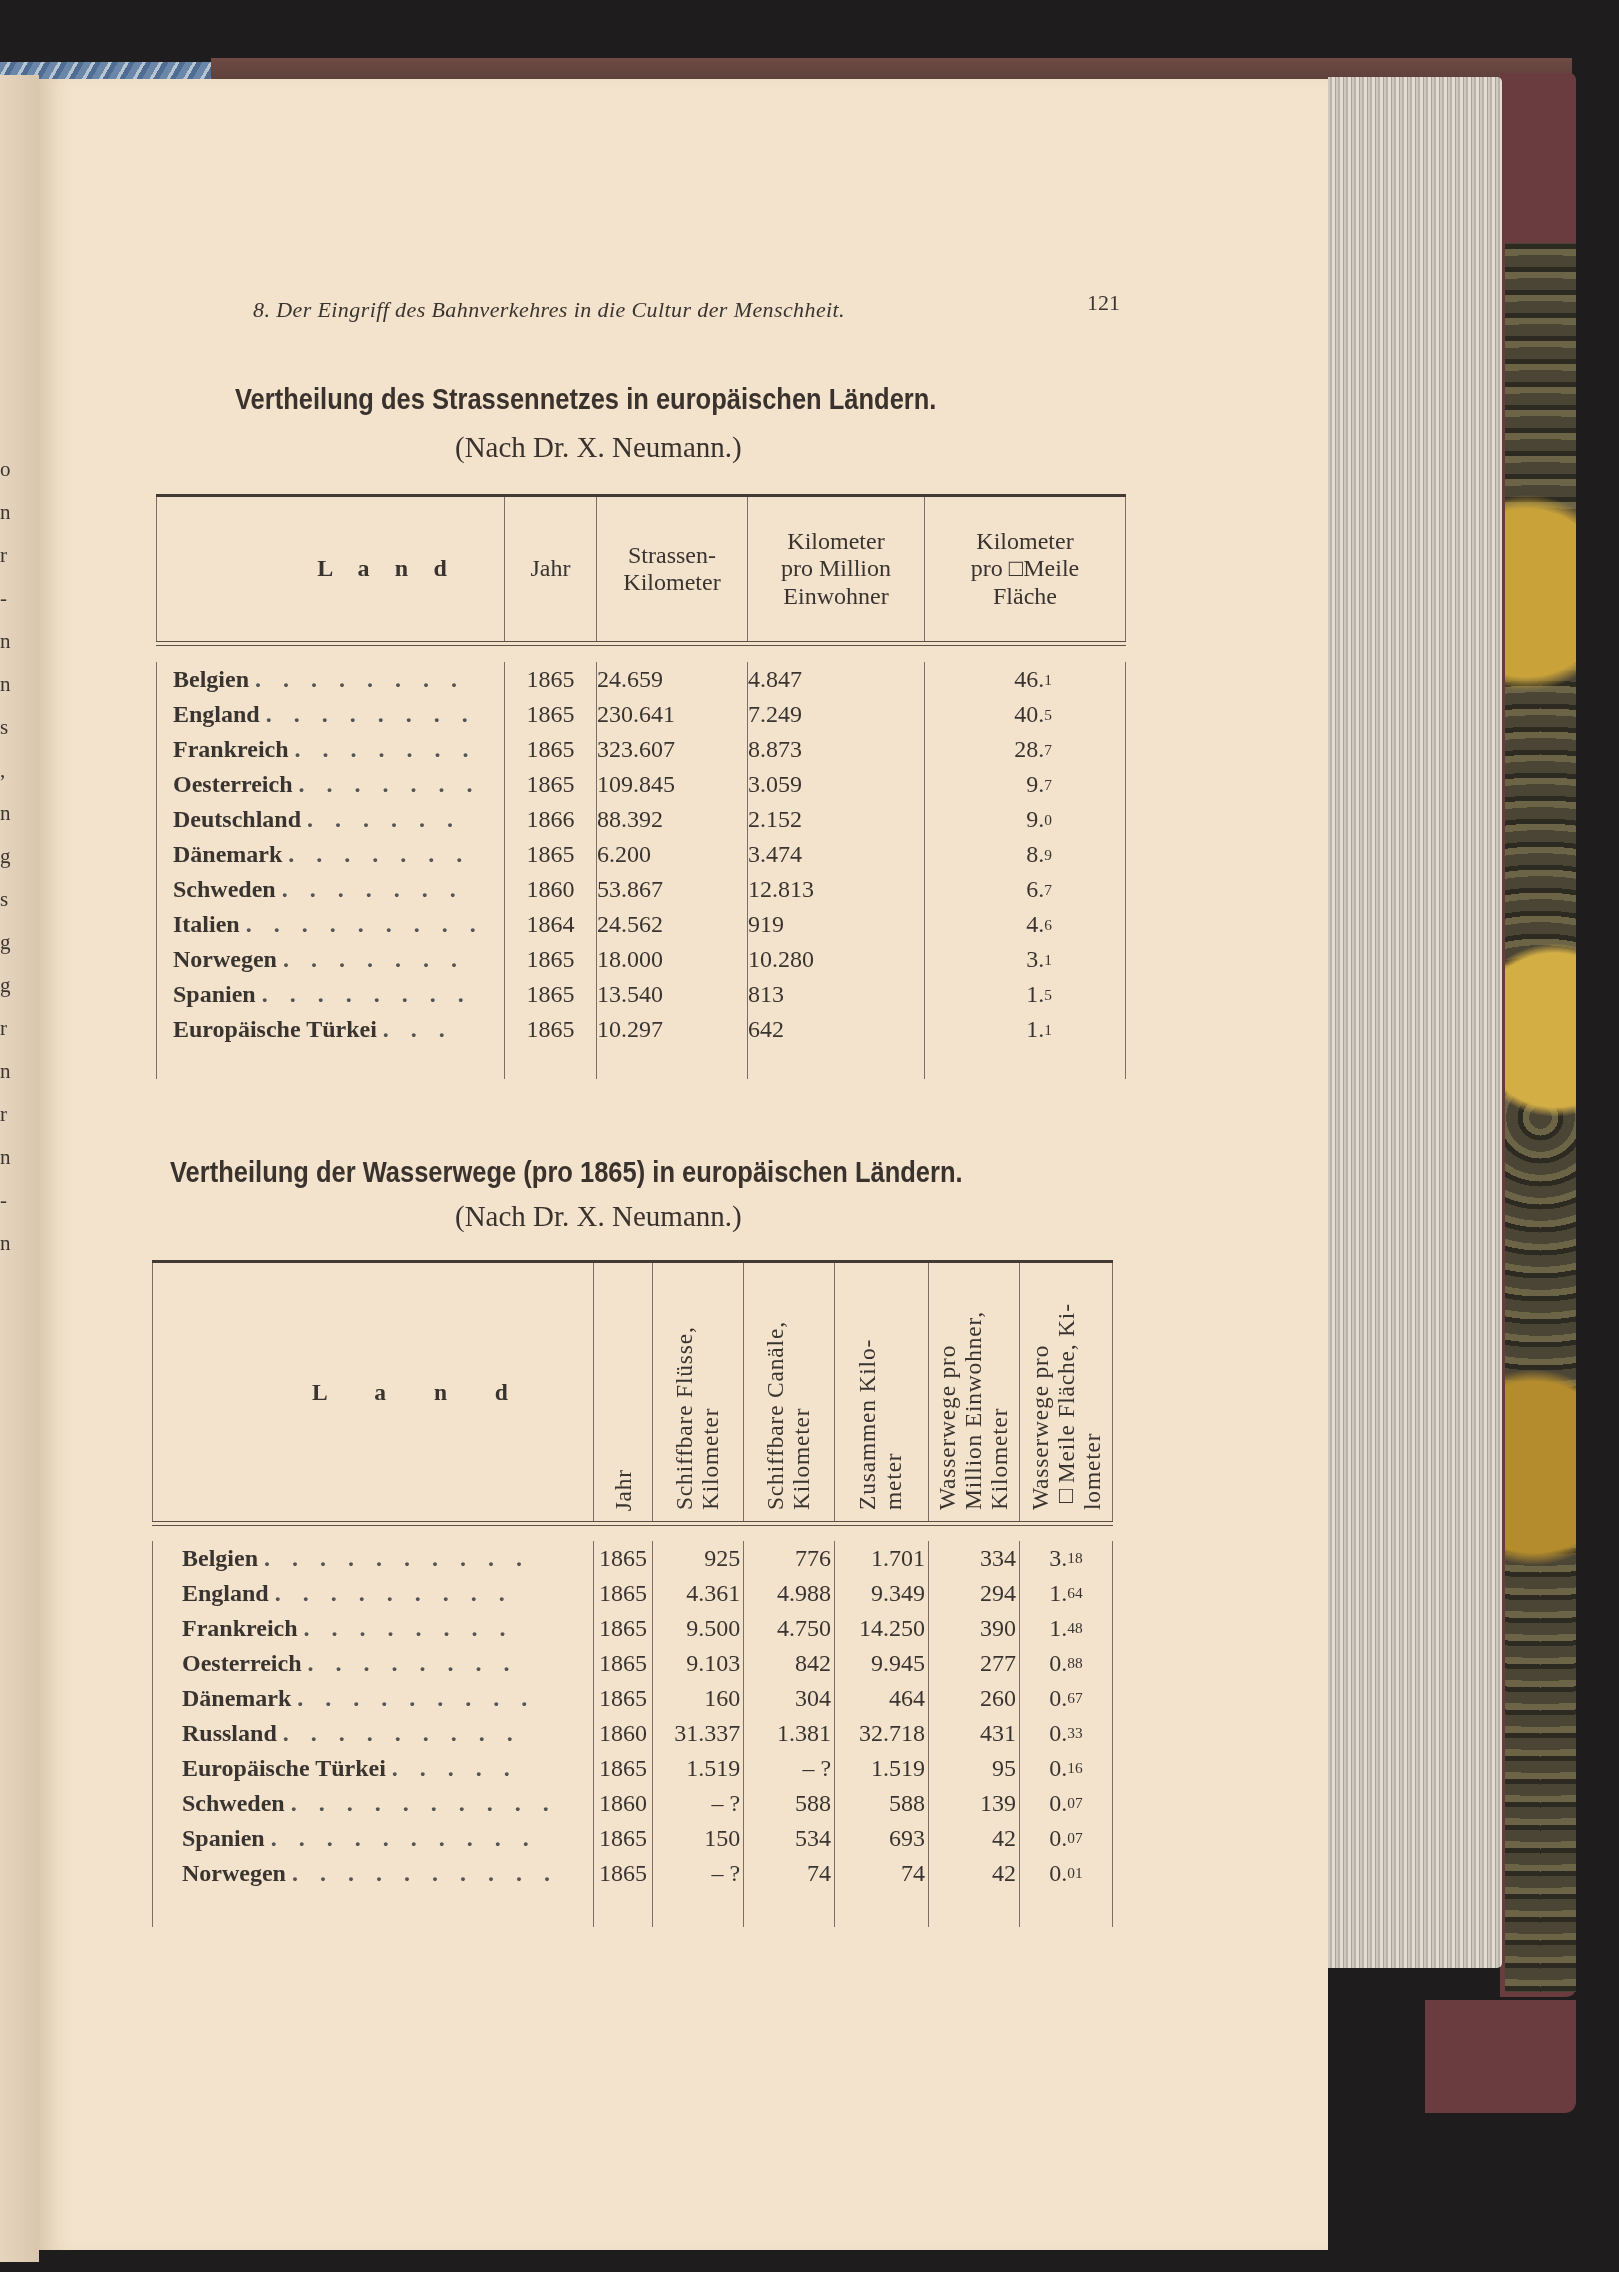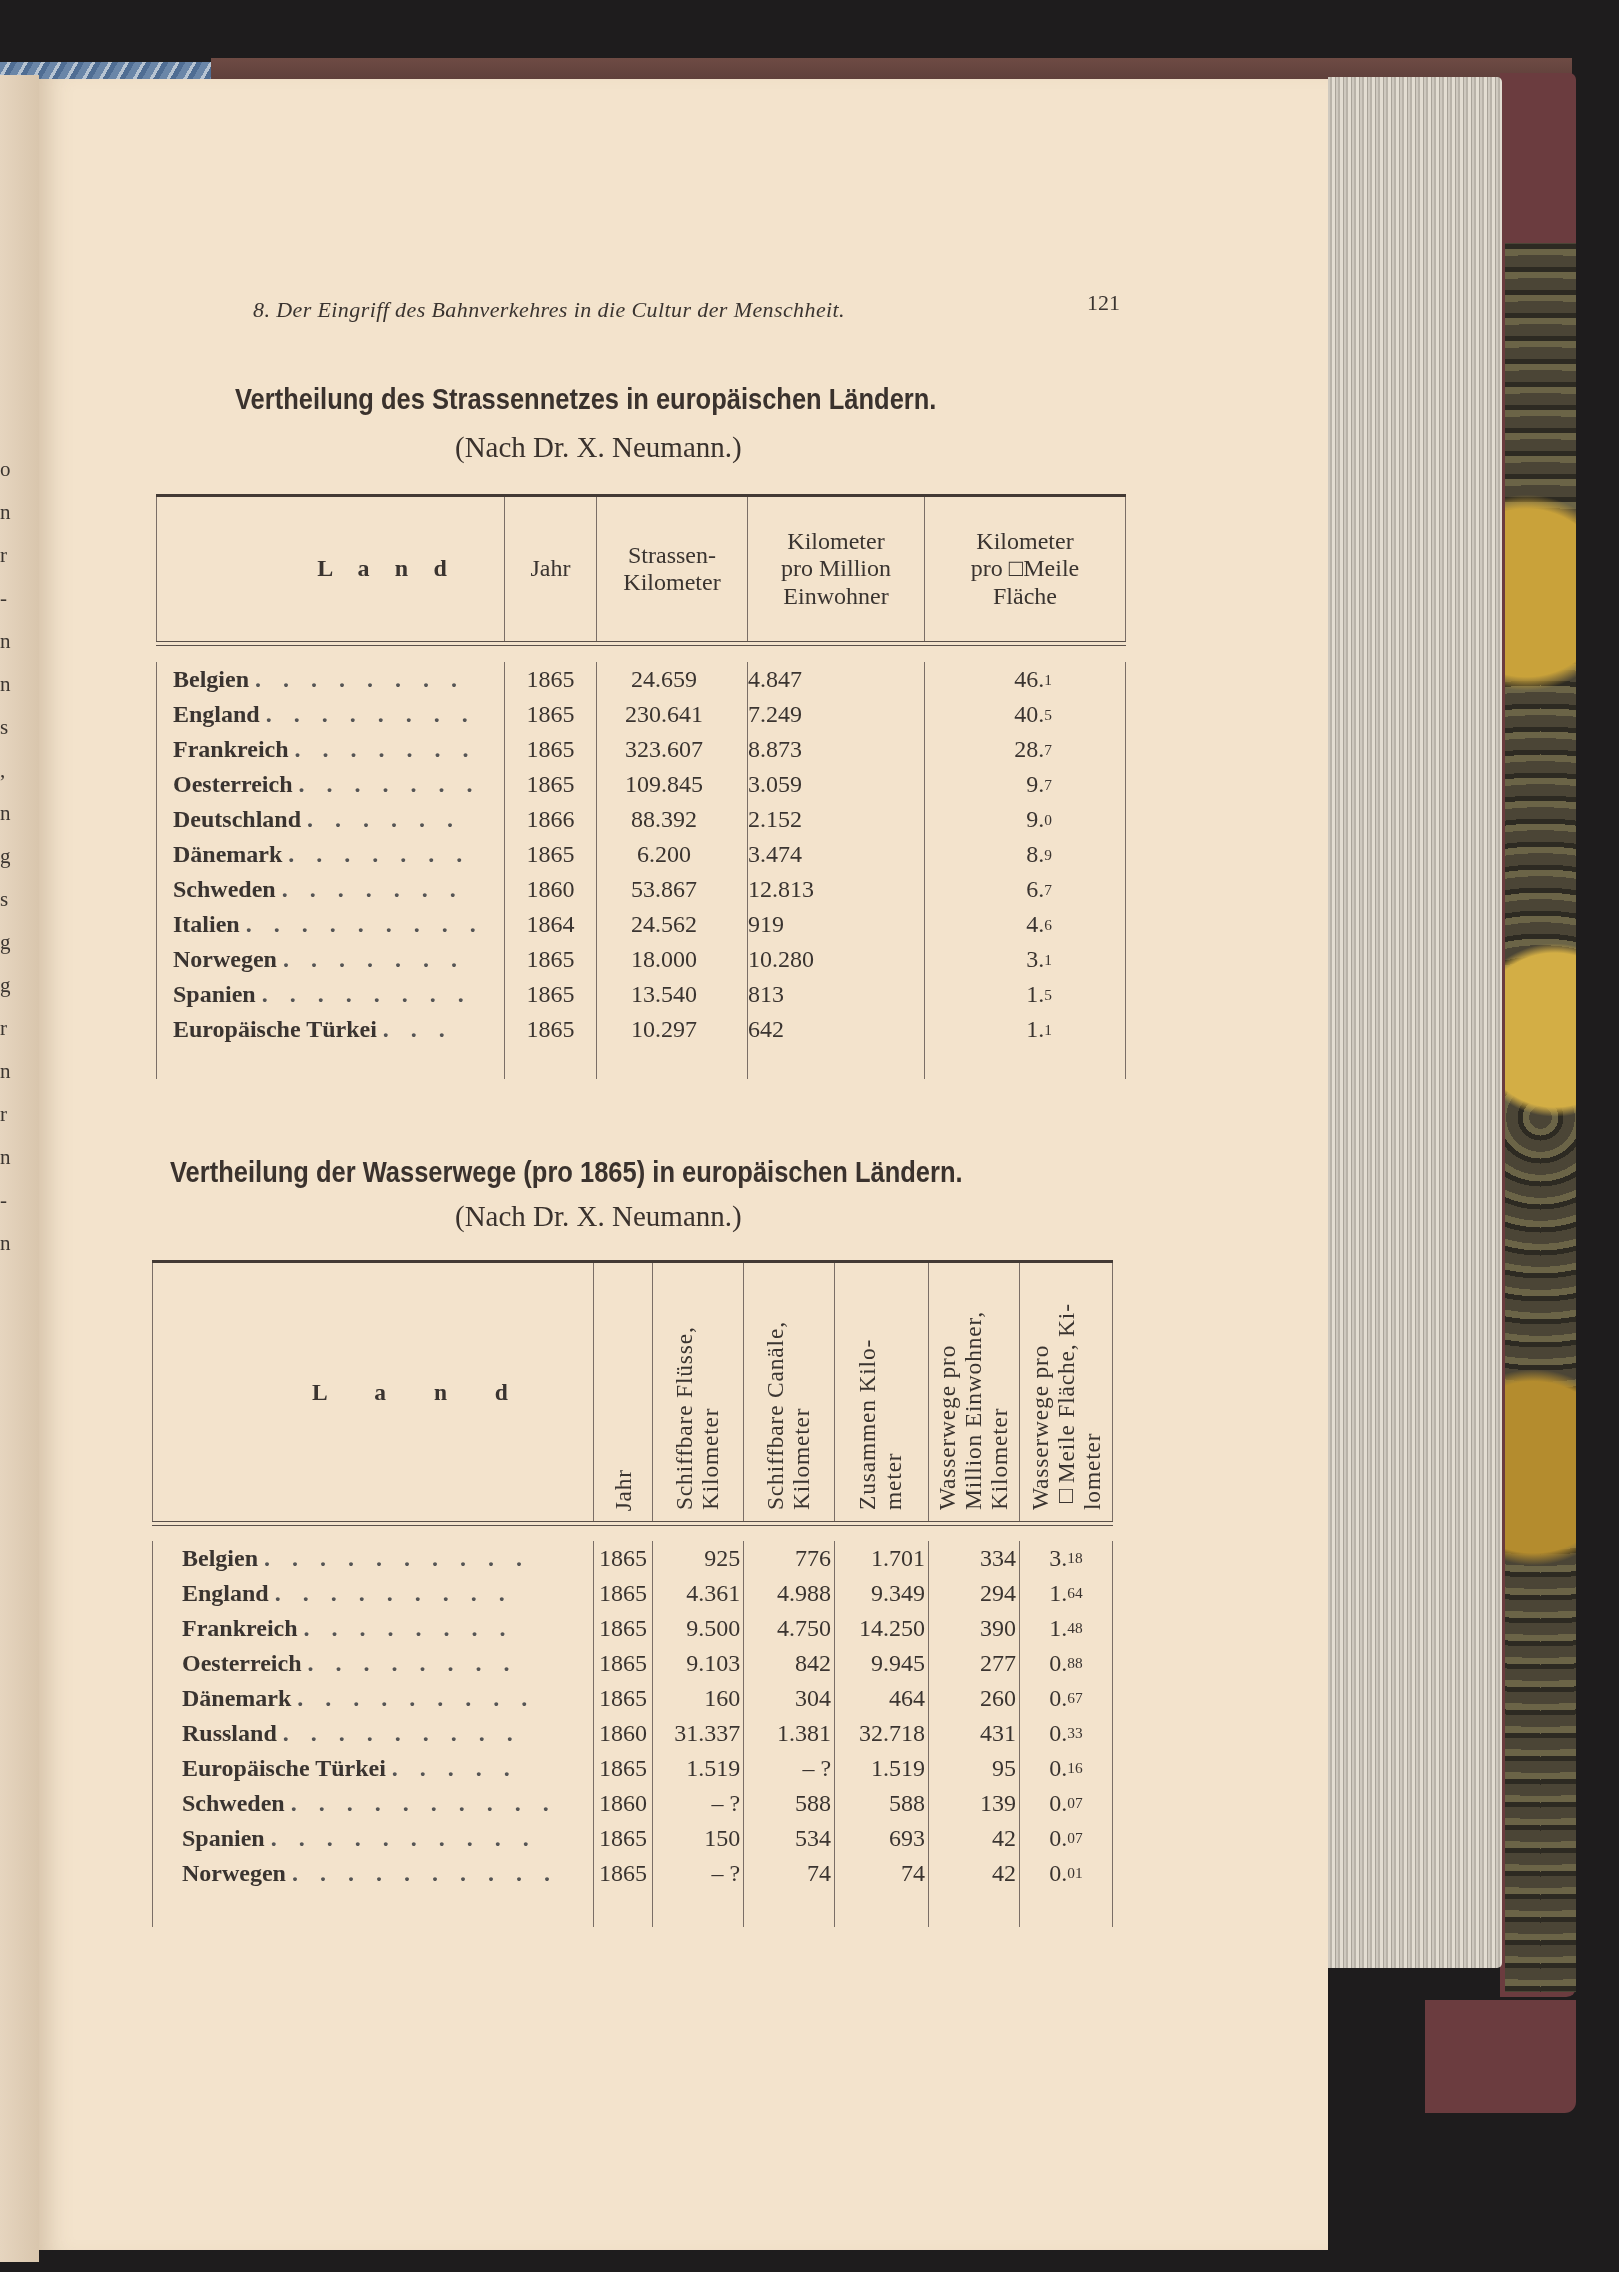--- a/index.html
+++ b/index.html
@@ -83,21 +83,21 @@
   .cell { box-sizing:border-box; border-left:1.2px solid #7a6e66; display:flex; align-items:center; }
   .cell:first-child { border-left:1.2px solid #7a6e66;font-weight:bold; }
   .cell:last-child { border-right:1.2px solid #7a6e66; }
   .t1 .hdr-row { height:144px; }
   .t1 .hdr-row .cell { justify-content:center; text-align:center; font-size:24px; line-height:27.5px; }
   .t1 .body { padding-top:16px; padding-bottom:32px; }
   .t1 .data-row { height:35px; }
   .t1 .data-row .cell { font-size:24px; }
   .c-land { width:348px; justify-content:flex-start !important; padding-left:16px; }
   .c-jahr { width:92px; justify-content:center !important; }
-  .c-strassen { width:151px; justify-content:center; padding-right:16px; }
+  .c-strassen { width:151px; justify-content:flex-start; padding-right:16px; }
   .c-kmmio { width:177px; justify-content:flex-start; padding-right:40px; }
   .c-kmqm { width:202px; justify-content:flex-end !important; padding-right:73px; }
   .land-hdr { letter-spacing:9.7px; }
   .dots { color:#555; letter-spacing:8px; }
   .sub { font-size:15.4px; vertical-align:baseline; }
 
   
   .t2 { position:absolute; left:152px; top:1260px; width:961px; }
   .t2 .hdr-row { height:258px; }
   .t2 .hdr-row .cell { font-size:23.5px; line-height:26px; justify-content:center; }

